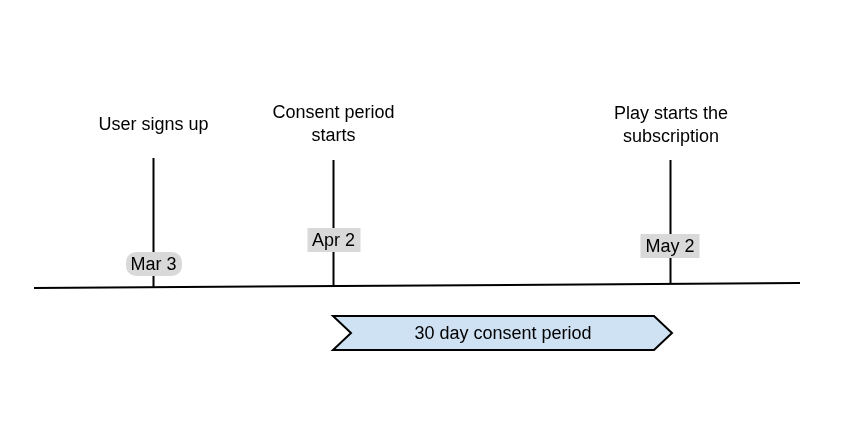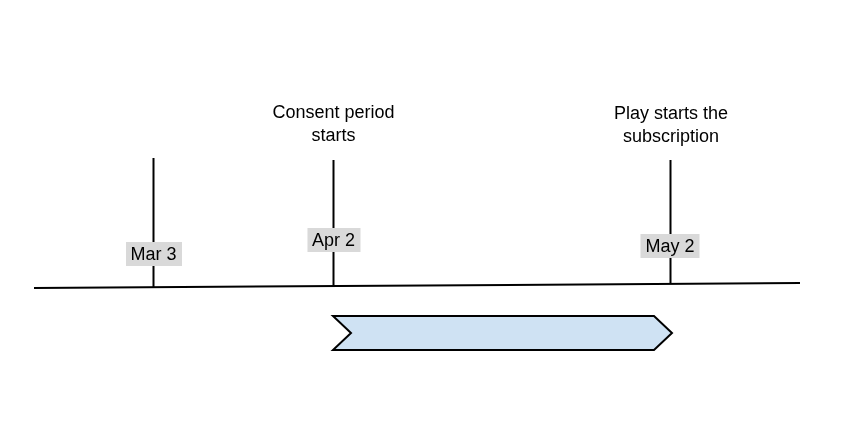--- a/index.html
+++ b/index.html
@@ -67,25 +67,27 @@
 
     <line x1="34" y1="288" x2="800" y2="283"></line>
 
     <line x1="153.5" y1="158" x2="153.5" y2="287"></line>
     <line x1="333.5" y1="160" x2="333.5" y2="286"></line>
     <line x1="670.5" y1="160" x2="670.5" y2="284"></line>
 
     <polygon points="333,316 654,316 672,333 654,350 333,350 351,333" fill="#cfe2f3"></polygon>
   </svg>
 
+  <div class="event-label" style="left:153.5px; top:113px; width:180px;">User signs up</div>
 
   <div class="event-label" style="left:333.5px; top:101px; width:160px;text-align:center;">Consent period starts</div>
 
   <div class="event-label" style="left:671px; top:102px; width:170px;">Play starts the subscription</div>
 
-  <div class="date-badge" style="left:153.5px; top:242px;">Mar 3</div>
+  <div class="date-badge" style="left:153.5px; top:252px;border-radius:10px;">Mar 3</div>
 
   <div class="date-badge" style="left:333.5px; top:228px;">Apr 2</div>
 
   <div class="date-badge" style="left:670px; top:234px;">May 2</div>
 
+  <div class="banner-label">30 day consent period</div>
 
 </div>
 
 </body></html>

